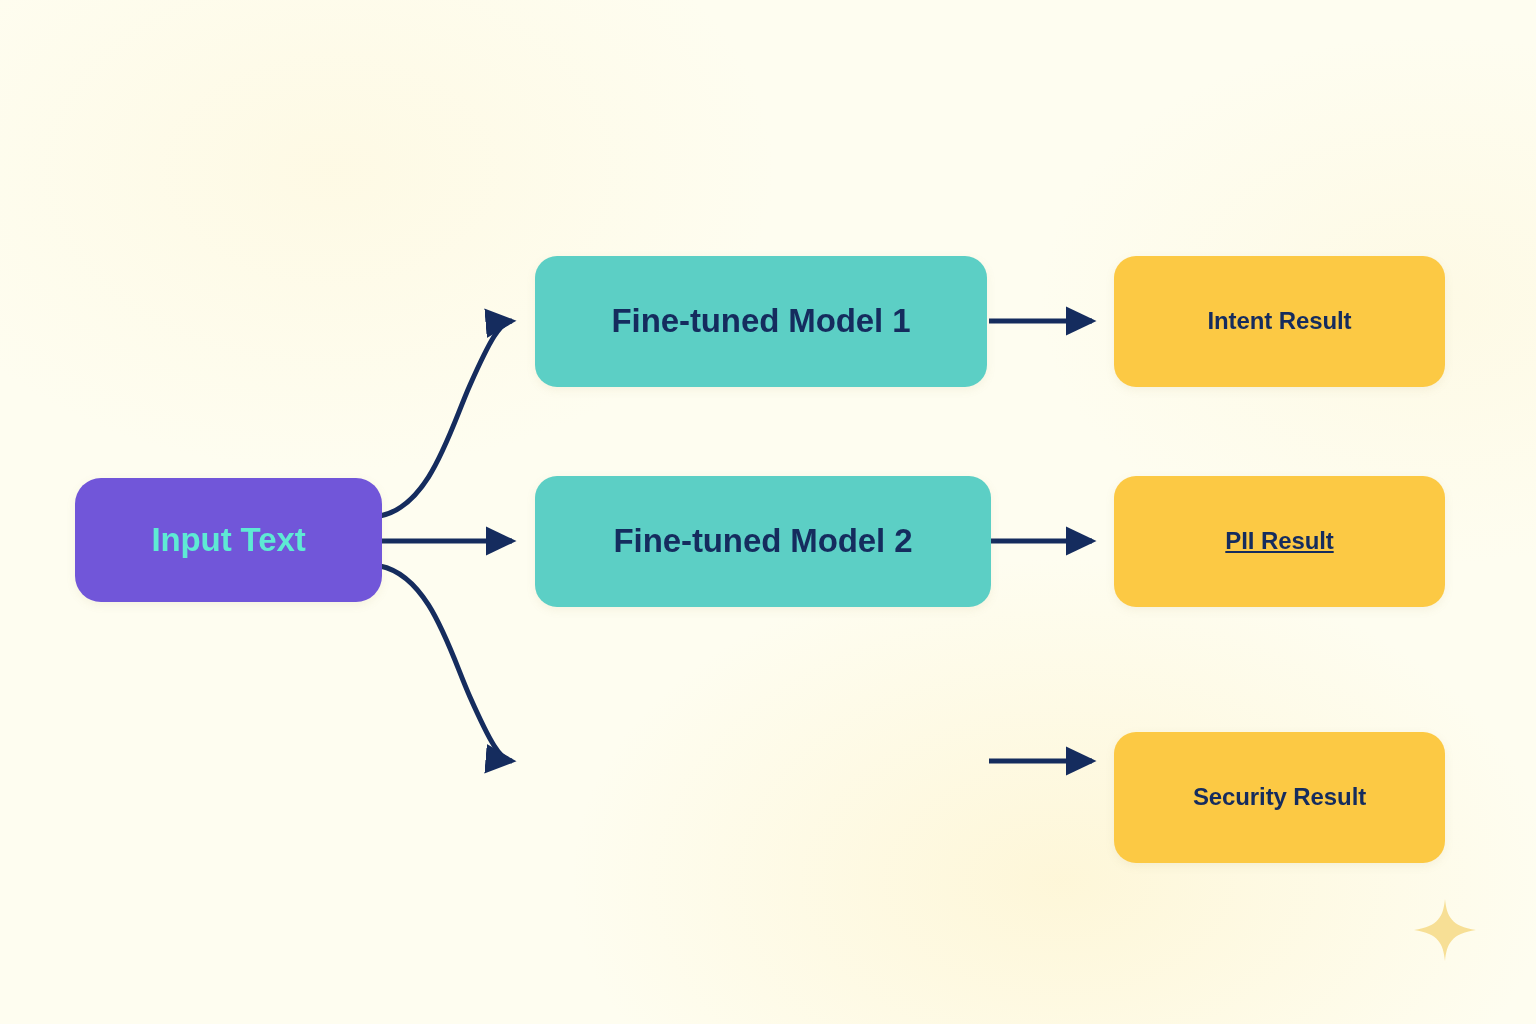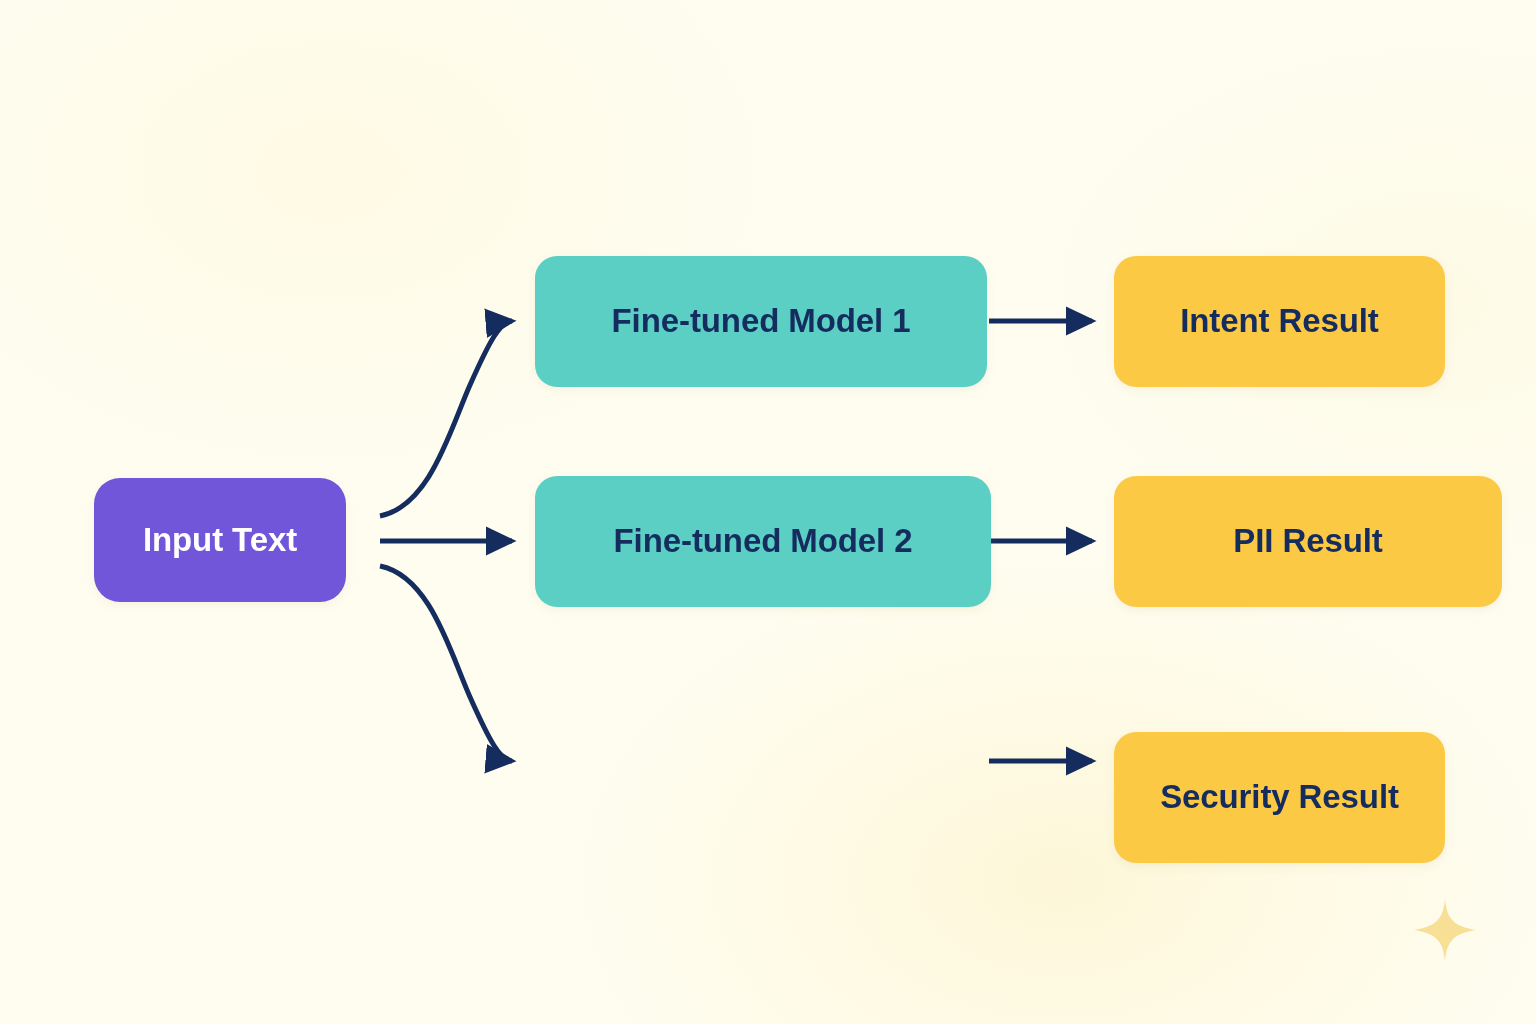--- a/index.html
+++ b/index.html
@@ -54,21 +54,21 @@
 
   .node-model {
     background:#5ccfc5;
     color:#152c5e;
     font-size:33px;
   }
 
   .node-result {
     background:#fcc944;
     color:#152c5e;
-    font-size:33px;
+    font-size:24px;
     align-items:center;
   }
 
   
   #edges {
     position:absolute;
     left:0; top:0;
     width:1536px;
     height:1024px;
     overflow:visible;
@@ -96,38 +96,38 @@
     <g fill="none" stroke="#152C5E" stroke-width="5" stroke-linecap="butt">
       <path marker-end="url(#arrowhead)" d="M 380 516 C 430 506 450 430 470 385 C 490 340 500 322 512 321"></path>
       <path marker-end="url(#arrowhead)" d="M 380 541 L 512 541"></path>
       <path marker-end="url(#arrowhead)" d="M 380 566 C 430 576 450 652 470 697 C 490 742 500 760 512 761"></path>
       <path marker-end="url(#arrowhead)" d="M 989 321 L 1092 321"></path>
       <path marker-end="url(#arrowhead)" d="M 989 541 L 1092 541"></path>
       <path marker-end="url(#arrowhead)" d="M 989 761 L 1092 761"></path>
     </g>
   </svg>
 
-  <div class="node node-input" id="node-input" style="left: 94px; top: 478px; width: 252px; height: 124px; background: rgb(113, 86, 217); color: #ffffff;">
+  <div class="node node-input" id="node-input" style="left: 75px; top: 478px; width: 307px; height: 124px; background: rgb(113, 86, 217); color: #5eead4;">
     <span>Input Text</span>
   </div>
 
   <div class="node node-model" id="node-model-1" style="left: 535px; top: 256px; width: 452px; height: 131px; background: rgb(92, 207, 197); color: rgb(21, 44, 94);">
     <span>Fine-tuned Model 1</span>
   </div>
 
   <div class="node node-model" id="node-model-2" style="left: 535px; top: 476px; width: 456px; height: 131px; background: rgb(92, 207, 197); color: rgb(21, 44, 94);">
     <span>Fine-tuned Model 2</span>
   </div>
 
 
   <div class="node node-result" id="node-result-1" style="left: 1114px; top: 256px; width: 331px; height: 131px; background: rgb(252, 201, 68); color: rgb(21, 44, 94);">
     <span>Intent Result</span>
   </div>
 
-  <div class="node node-result" id="node-result-2" style="left: 1114px; top: 476px; width: 388px; height: 131px; background: rgb(252, 201, 68); color: rgb(21, 44, 94);">
+  <div class="node node-result" id="node-result-2" style="left: 1114px; top: 476px; width: 331px; height: 131px; background: rgb(252, 201, 68); color: rgb(21, 44, 94); text-decoration: underline;">
     <span>PII Result</span>
   </div>
 
   <div class="node node-result" id="node-result-3" style="left: 1114px; top: 696px; width: 331px; height: 131px; background: rgb(252, 201, 68); color: rgb(21, 44, 94); margin-top: 36px;">
     <span>Security Result</span>
   </div>
 
   <svg id="sparkle" viewBox="0 0 100 100" style="left: 1414px; top: 892px; width: 62px; height: 76px;">
     <path d="M50 0 C53 28 60 44 100 50 C60 56 53 72 50 100 C47 72 40 56 0 50 C40 44 47 28 50 0 Z" fill="#F7DF95"></path>
   </svg>

